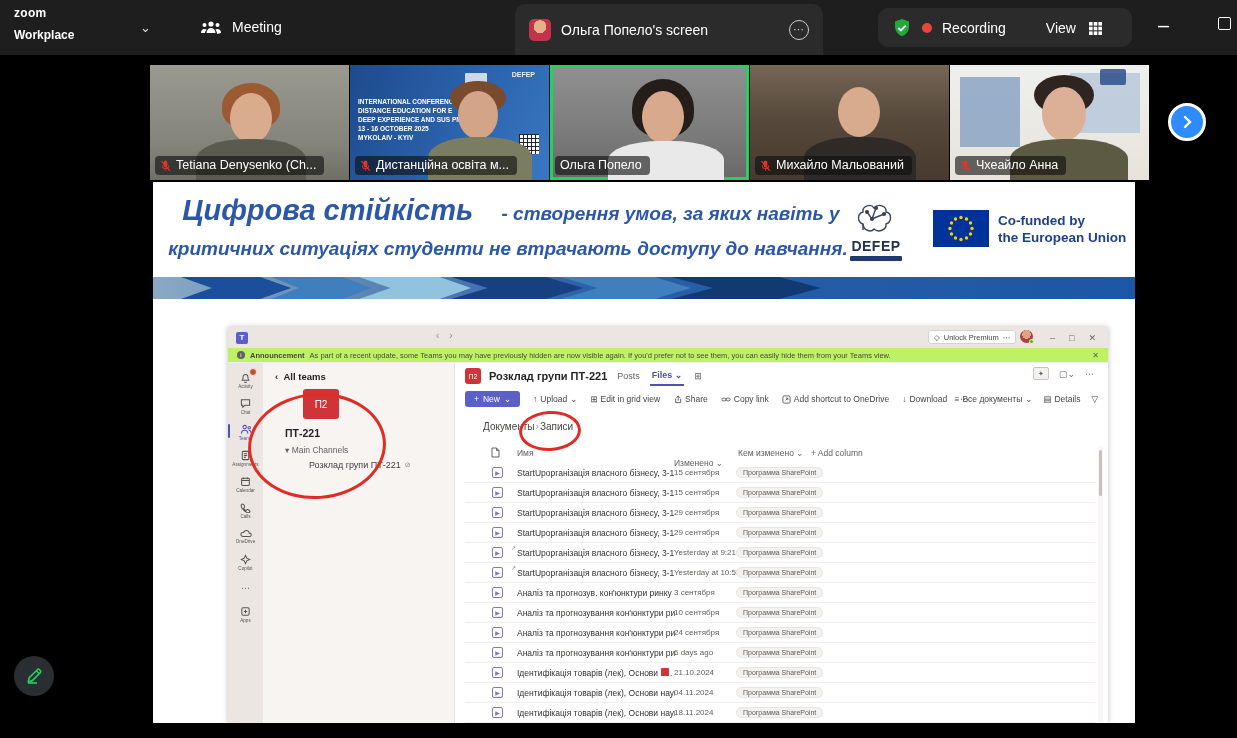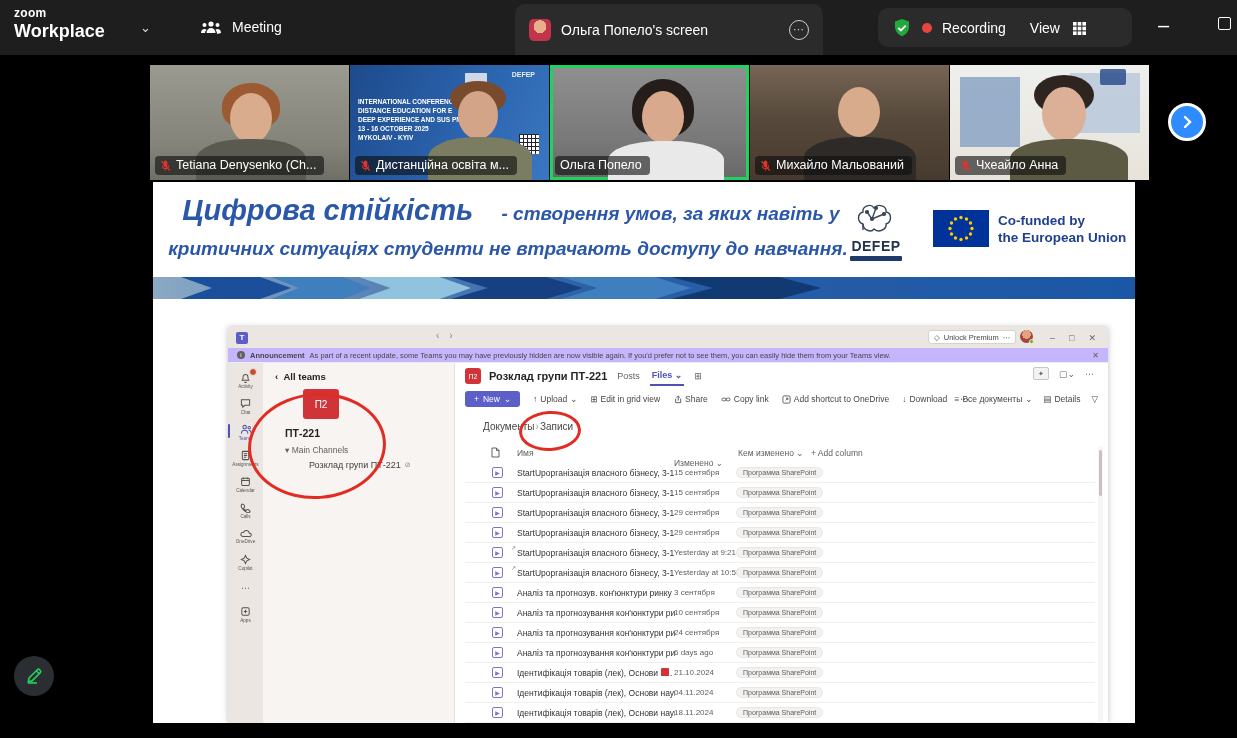--- a/index.html
+++ b/index.html
@@ -4,33 +4,33 @@
 <style>
   * { margin:0; padding:0; box-sizing:border-box; }
   html,body { width:1237px; height:738px; background:#000; overflow:hidden;
               font-family:"Liberation Sans", sans-serif; }
   .stage { position:relative; width:1237px; height:738px; background:#000; }
 
   
   .topbar { position:absolute; left:0; top:0; width:1237px; height:55px; background:#1e1e1e; }
   .logo { position:absolute; left:14px; top:7px; color:#fff; line-height:1; }
   .logo .l1 { font-size:12px; font-weight:bold; letter-spacing:.3px; }
-  .logo .l2 { font-size:18px; font-weight:bold; margin-top:3px; }
+  .logo .l2 { font-size:12px; font-weight:bold; margin-top:10px; }
   .logo-chevron { position:absolute; left:140px; top:20px; color:#ddd; font-size:13px; }
   .meeting-tab { position:absolute; left:200px; top:13px; display:flex; align-items:center; gap:10px; color:#fff; font-size:14px; height:28px; }
   .screen-tab { position:absolute; left:515px; top:4px; width:308px; height:51px; background:#2b2b2b;
                 border-radius:10px 10px 0 0; display:flex; align-items:center; padding:0 14px; gap:10px; color:#fff; font-size:14px; }
   .screen-tab .avatar { width:22px; height:22px; border-radius:5px; background:radial-gradient(circle at 50% 35%, #e8b08a 35%, #c2344a 36%); flex:0 0 auto; }
   .screen-tab .tab-label { flex:1; white-space:nowrap; overflow:hidden; }
   .tab-more { width:20px; height:20px; border:1.4px solid #cfcfcf; border-radius:50%; color:#cfcfcf;
               display:flex; align-items:center; justify-content:center; font-size:11px; letter-spacing:1px; }
   .top-controls { position:absolute; left:878px; top:8px; width:254px; height:39px; background:#2b2b2b; border-radius:10px;
                   display:flex; align-items:center; padding:0 14px; gap:10px; color:#fff; font-size:14px; }
   .rec-dot { width:10px; height:10px; border-radius:50%; background:#e8453c; }
-  .view-group { display:flex; align-items:center; gap:13px; margin-left:14px; }
+  .view-group { display:flex; align-items:center; gap:13px; margin-left:30px; }
   .win-min { position:absolute; left:1158px; top:14px; color:#fff; font-size:20px; }
   .win-max { position:absolute; left:1218px; top:17px; width:13px; height:13px; border:1.6px solid #fff; border-radius:2px; }
 
   
   .video-strip { position:absolute; left:150px; top:65px; height:115px; display:flex; gap:1px; }
   .tile { position:relative; width:199px; height:115px; overflow:hidden; background:#333; }
   .tile.active { outline:3px solid #23d25e; outline-offset:-3px; }
   .tile .head { position:absolute; border-radius:50%; }
   .tile .body { position:absolute; border-radius:45% 45% 0 0; }
   .t1 { background:linear-gradient(180deg,#9a9a90 0%,#83837a 70%,#6f6f66 100%); }
@@ -90,21 +90,21 @@
   .nav-arrows { position:absolute; left:208px; top:3px; color:#8a8886; font-size:10px; letter-spacing:10px; }
   .tw-search { position:absolute; left:252px; top:3px; width:388px; height:14px; background:#fff; border:1px solid #e0dcd8;
                border-radius:3px; display:flex; align-items:center; padding:0 5px; gap:4px; }
   .tw-search input { border:none; outline:none; font-size:7.5px; color:#605e5c; width:100%; background:transparent; }
   .premium { position:absolute; left:700px; top:3px; height:14px; border:1px solid #d6d2ce; border-radius:3px; background:#fff;
              display:flex; align-items:center; gap:4px; padding:0 5px; font-size:7.5px; color:#484644; }
   .tw-avatar { position:absolute; left:792px; top:3px; width:13px; height:13px; border-radius:50%;
                background:radial-gradient(circle at 50% 35%, #e3a27e 40%, #a8423d 41%); }
   .tw-avatar .presence { position:absolute; right:-1px; bottom:-1px; width:5px; height:5px; border-radius:50%; background:#6bb700; border:1px solid #ebe6e1; }
   .tw-sys { position:absolute; top:0; height:21px; display:flex; align-items:center; color:#6b6966; font-size:9px; gap:14px; }
-  .tw-announce { position:absolute; left:0; top:21px; width:880px; height:15px; background:#c4b5fd; border-bottom:1px solid #eee;
+  .tw-announce { position:absolute; left:0; top:21px; width:880px; height:15px; background:#bef264; border-bottom:1px solid #eee;
                  display:flex; align-items:center; padding:0 9px; gap:5px; font-size:7.5px; color:#484644; }
   .tw-announce .info-i { width:8px; height:8px; border-radius:50%; background:#616161; color:#fff; font-size:6px;
                          display:flex; align-items:center; justify-content:center; flex:0 0 auto; }
   .tw-announce .close-x { margin-left:auto; color:#605e5c; font-size:8px; }
 
   .tw-rail { position:absolute; left:0; top:36px; width:35px; height:360px; background:#ebe6e1;
              display:flex; flex-direction:column; align-items:center; padding-top:5px; gap:2px; }
   .rail-item { position:relative; width:35px; height:24px; display:flex; flex-direction:column; align-items:center; justify-content:center; color:#56534f; }
   .rail-item .lbl { font-size:4.6px; margin-top:1px; }
   .rail-item.sel { color:#4f52b2; }

